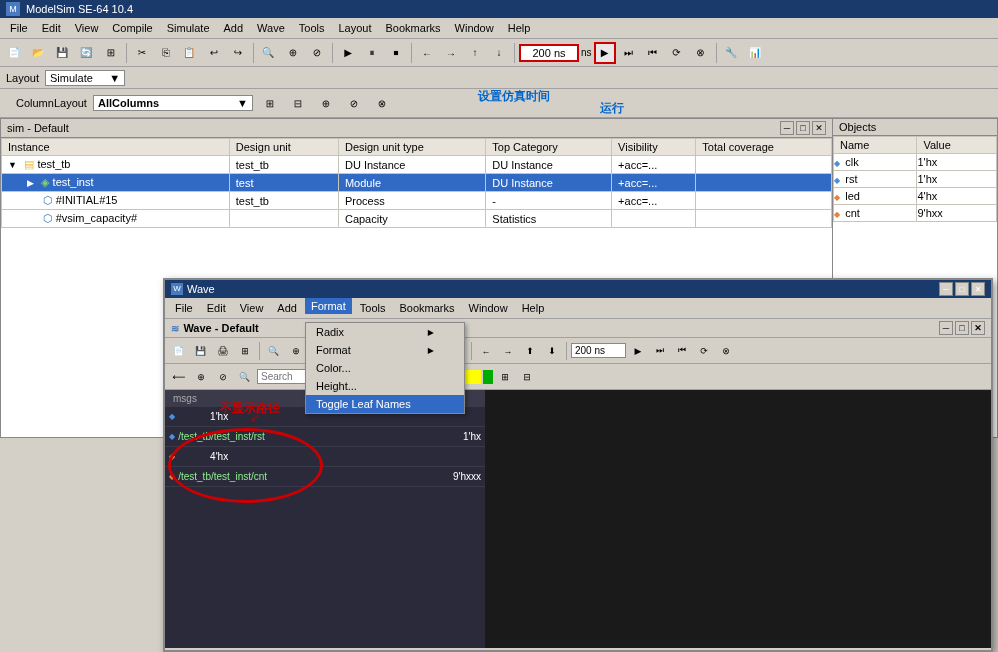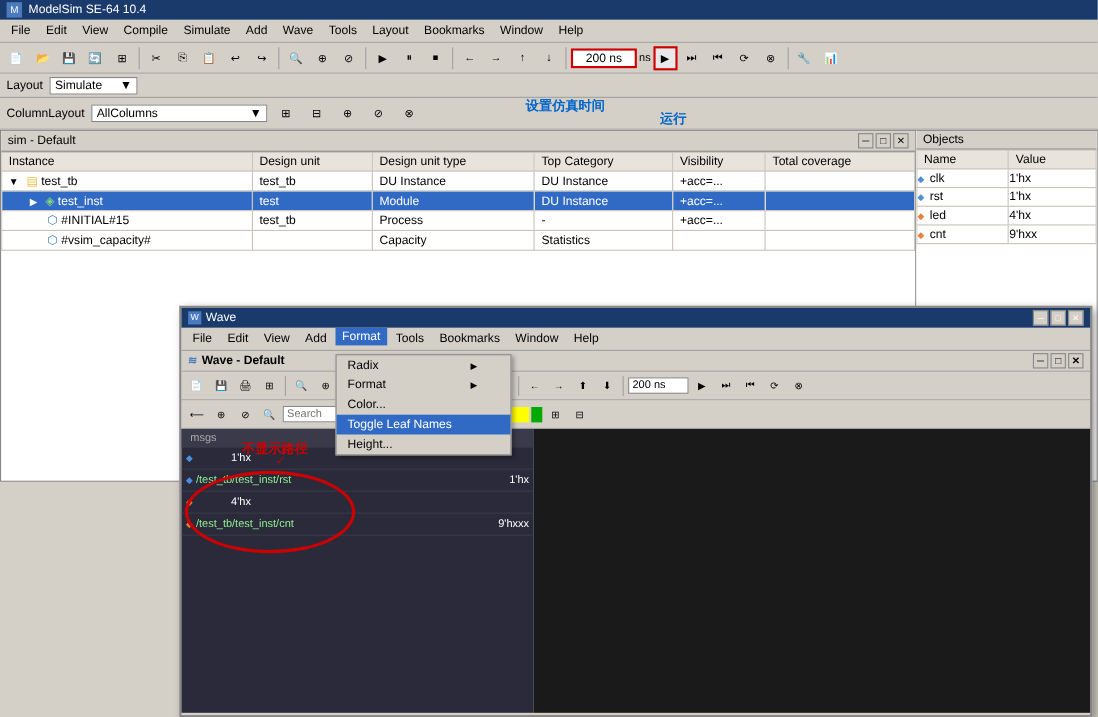--- a/index.html
+++ b/index.html
@@ -15,22 +15,22 @@
 
     
     .toolbar { background: #d4d0c8; border-bottom: 1px solid #a0a0a0; padding: 2px 4px; display: flex; align-items: center; gap: 2px; min-height: 28px; flex-wrap: wrap; }
     .toolbar-btn { width: 22px; height: 22px; background: #d4d0c8; border: 1px solid transparent; cursor: pointer; display: flex; align-items: center; justify-content: center; font-size: 10px; }
     .toolbar-separator { width: 1px; height: 20px; background: #a0a0a0; margin: 0 2px; }
     .toolbar-input-box { border: 2px solid #cc0000; background: white; padding: 1px 4px; font-size: 11px; width: 60px; text-align: center; }
     .layout-label { font-size: 11px; }
     .layout-combo { background: white; border: 1px solid #888; padding: 1px 4px; font-size: 11px; display: flex; align-items: center; gap: 2px; min-width: 80px; }
 
     
-    .col-layout-bar { background: #d4d0c8; border-bottom: 1px solid #a0a0a0; padding: 3px 6px; display: flex; align-items: center; gap: 6px; }
-    .col-layout-combo { background: white; border: 1px solid #888; padding: 1px 4px; font-size: 11px; display: flex; align-items: flex-start; gap: 2px; min-width: 160px; }
+    .col-layout-bar { background: #d4d0c8; border-bottom: 1px solid #a0a0a0; padding: 3px 16px; display: flex; align-items: center; gap: 6px; }
+    .col-layout-combo { background: white; border: 1px solid #888; padding: 1px 4px; font-size: 11px; display: flex; align-items: flex-start; gap: 2px; min-width: 160px; font-weight: bold; }
 
     
     .sim-panel { flex: 1; background: white; border: 1px solid #888; overflow: hidden; }
     .panel-title-bar { background: #d4d0c8; border-bottom: 1px solid #888; padding: 2px 6px; font-size: 11px; display: flex; align-items: center; justify-content: space-between; }
     .panel-controls { display: flex; gap: 2px; }
     .panel-ctrl-btn { width: 14px; height: 14px; font-size: 9px; background: #d4d0c8; border: 1px solid #888; cursor: pointer; display: flex; align-items: center; justify-content: center; }
 
     
     .sim-table { width: 100%; border-collapse: collapse; font-size: 11px; }
     .sim-table th { background: #e8e4dc; border: 1px solid #c8c4bc; padding: 2px 6px; text-align: left; font-weight: normal; white-space: nowrap; }
@@ -317,25 +317,25 @@
           <span>Radix</span>
           <span class="dropdown-arrow">▶</span>
         </div>
         <div class="dropdown-item">
           <span>Format</span>
           <span class="dropdown-arrow">▶</span>
         </div>
         <div class="dropdown-item">
           <span>Color...</span>
         </div>
+        <div class="dropdown-item">
+          <span>Height...</span>
+        </div>
         <div class="dropdown-item highlighted">
           <span>Toggle Leaf Names</span>
-        </div>
-        <div class="dropdown-item">
-          <span>Height...</span>
         </div>
       </div>
     </div>
     <span class="wave-menu-item">Tools</span>
     <span class="wave-menu-item">Bookmarks</span>
     <span class="wave-menu-item">Window</span>
     <span class="wave-menu-item">Help</span>
   </div>
 
   <div class="wave-panel-title">

